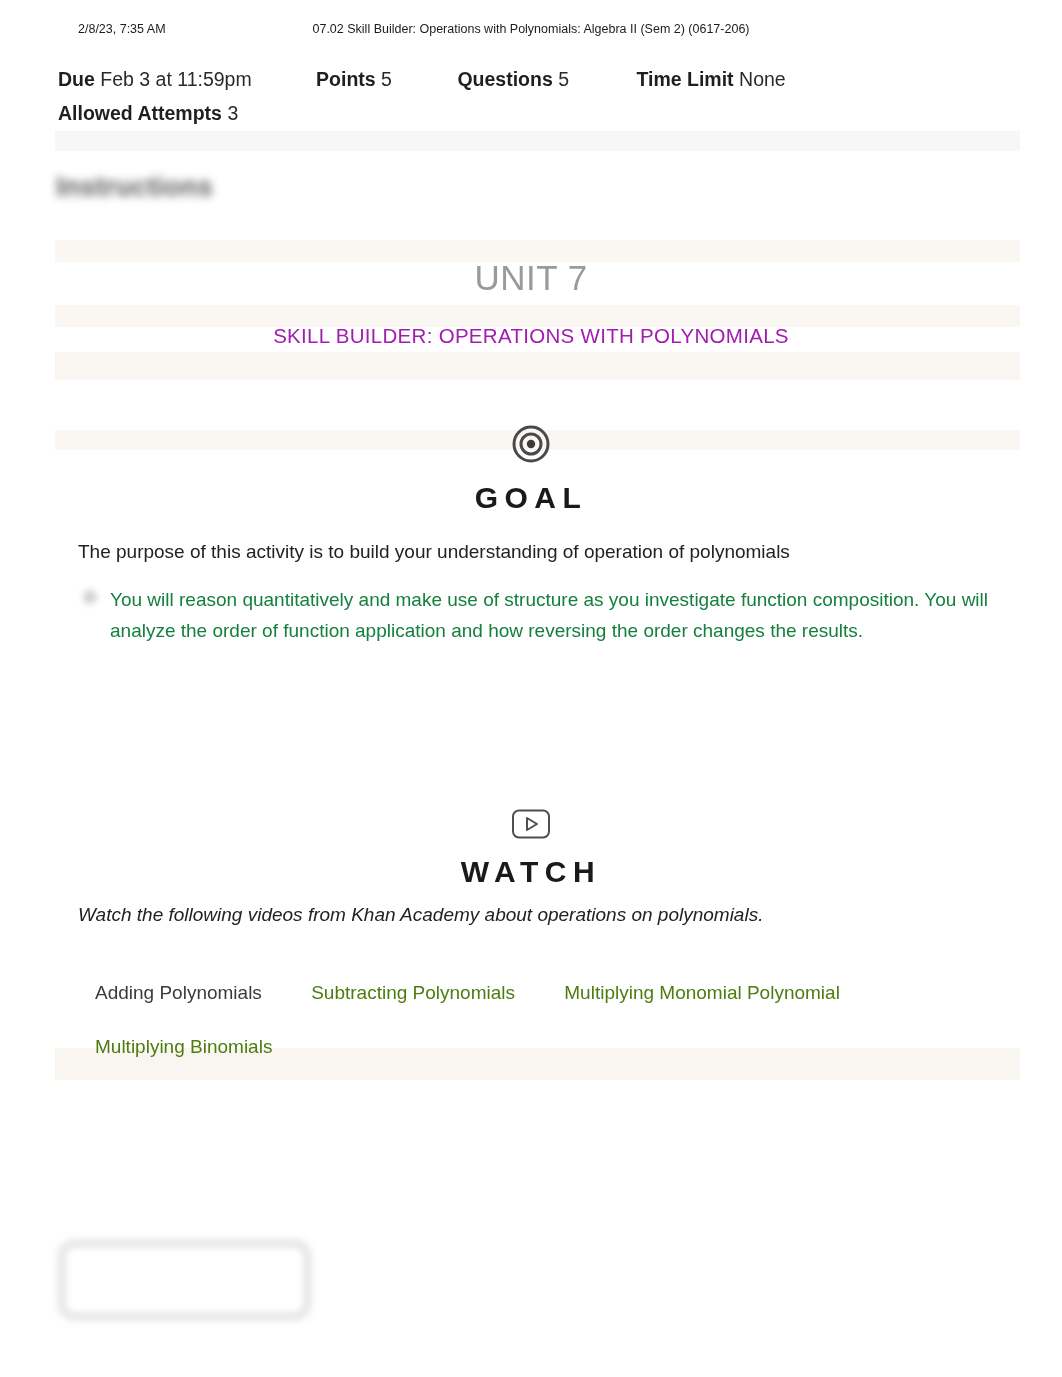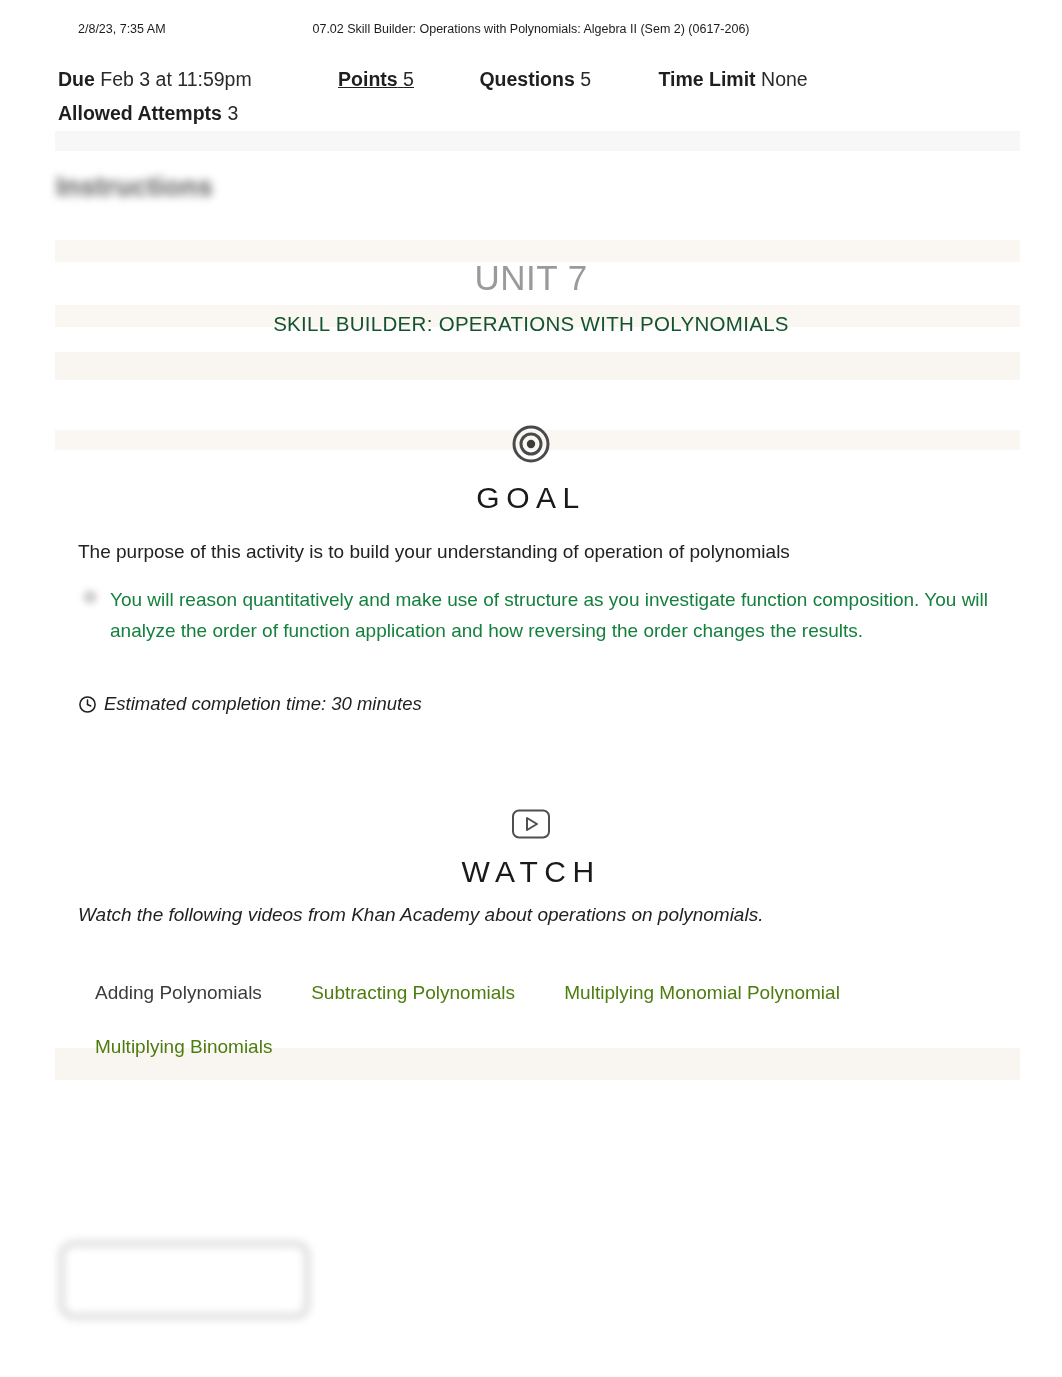--- a/index.html
+++ b/index.html
@@ -64,21 +64,21 @@
     left: 58px;
     top: 62px;
     width: 940px;
     font-size: 19.5px;
     line-height: 34px;
     color: #1f1f1f;
   }
   .meta-row { white-space: nowrap; }
   .meta b { font-weight: bold; }
   .meta .m-due   { display: inline-block; }
-  .meta .m-pts   { display: inline-block; margin-left: 81px; text-decoration: underline; }
+  .meta .m-pts   { display: inline-block; margin-left: 59px; }
   .meta .m-qs    { display: inline-block; margin-left: 60px; }
   .meta .m-tl    { display: inline-block; margin-left: 62px; }
   .meta .m-val   { font-weight: normal; color: #2a2a2a; }
 
   
   .instructions-blur {
     position: absolute;
     left: 56px;
     top: 172px;
     font-size: 27px;
@@ -96,44 +96,44 @@
     width: 1062px;
     text-align: center;
     font-size: 35px;
     font-weight: normal;
     color: #9a9a9a;
     letter-spacing: 0.5px;
   }
   .unit-subtitle {
     position: absolute;
     left: 0;
-    top: 312px;
+    top: 324px;
     width: 1062px;
     text-align: center;
     font-size: 20.5px;
     font-weight: normal;
-    color: #14532d;
+    color: #a21caf;
     letter-spacing: 0.3px;
   }
 
   
   .sec-icon {
     position: absolute;
     left: 0;
     width: 1062px;
     text-align: center;
     line-height: 0;
   }
   .sec-heading {
     position: absolute;
     left: 0;
     width: 1062px;
     text-align: center;
     font-size: 30px;
-    font-weight: normal;
+    font-weight: bold;
     color: #1a1a1a;
     letter-spacing: 6.5px;
   }
 
   
   .para {
     position: absolute;
     font-size: 19px;
     line-height: 30px;
     color: #222222;
@@ -264,28 +264,20 @@
       <circle cx="22" cy="22" r="4.2" fill="#3c3c3c"></circle>
     </svg>
   </div>
   <div class="sec-heading" style="top:481px;">GOAL</div>
 
   <div class="para" style="left:78px; top:537px; width:930px;">The purpose of this activity is to build your understanding of operation of polynomials</div>
 
   <div class="bullet-dot"></div>
   <div class="bullet-item" style="top:585px;">You will reason quantitatively and make use of structure as you investigate function composition. You will analyze the order of function application and how reversing the order changes the results.</div>
 
-  <div class="est-line">
-    <svg width="19" height="19" viewBox="0 0 20 20">
-      <circle cx="10" cy="10" r="8" fill="none" stroke="#1f1f1f" stroke-width="1.6"></circle>
-      <line x1="10" y1="10" x2="10" y2="5.2" stroke="#1f1f1f" stroke-width="1.6" stroke-linecap="round"></line>
-      <line x1="10" y1="10" x2="13.4" y2="11.6" stroke="#1f1f1f" stroke-width="1.6" stroke-linecap="round"></line>
-    </svg>
-    <span>Estimated completion time: 30 minutes</span>
-  </div>
 
   <div class="sec-icon" style="top:808px;">
     <svg width="40" height="32" viewBox="0 0 40 32">
       <rect x="2" y="2.5" width="36" height="27" rx="6" ry="6" fill="none" stroke="#4f4f4f" stroke-width="2"></rect>
       <polygon points="16,10 26,16 16,22" fill="none" stroke="#4f4f4f" stroke-width="2" stroke-linejoin="round"></polygon>
     </svg>
   </div>
   <div class="sec-heading" style="top:855px;">WATCH</div>
 
   <div class="para" style="left:78px; top:900px; width:930px;font-style:italic;">Watch the following videos from Khan Academy about operations on polynomials.</div>

